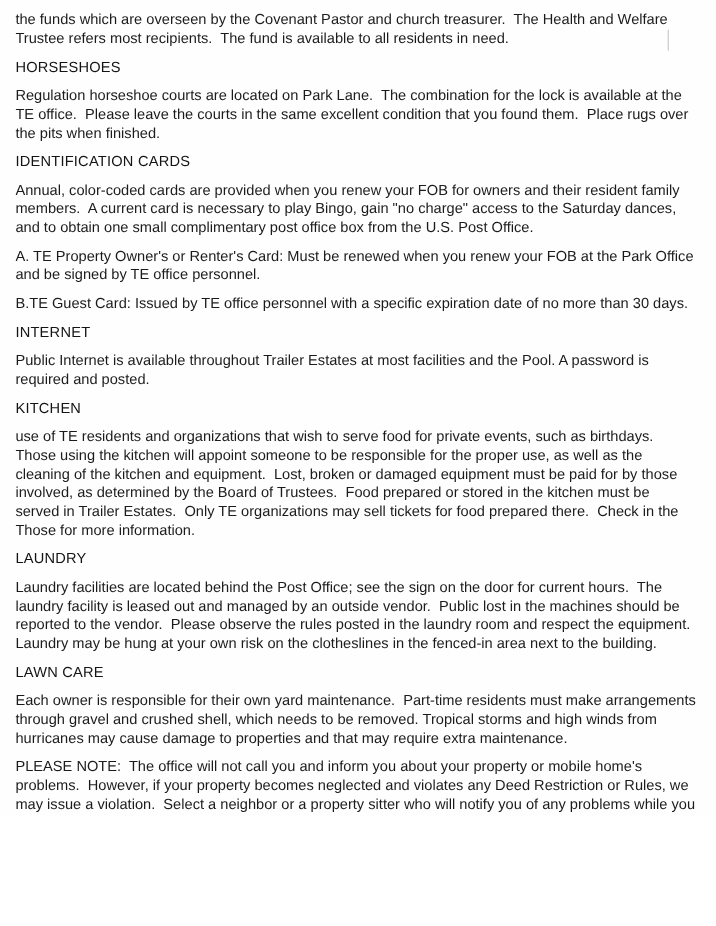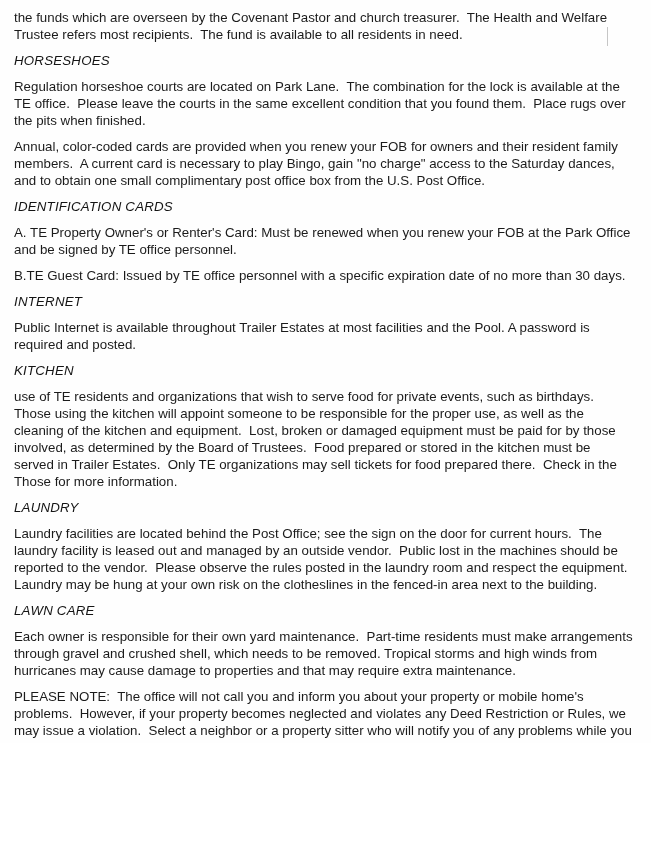--- a/index.html
+++ b/index.html
@@ -18,21 +18,20 @@
   .block { margin: 0 0 9px 0; }
   .line {
     white-space: pre;
     font-size: 13.3px;
     line-height: 17px;
     overflow: hidden;
   }
   .heading .line {
     color: #141414;
     letter-spacing: 0.2px;
-    font-style: italic;
   }
   .footer {
     position: absolute;
     top: 812px;
     right: 23px;
     display: flex;
     gap: 4px;
     font-size: 13.5px;
     color: #0d0d0d;
     align-items: center;
@@ -61,28 +60,28 @@
     <div class="block heading">
       <div class="line">HORSESHOES</div>
     </div>
 
     <div class="block">
       <div class="line">Regulation horseshoe courts are located on Park Lane.  The combination for the lock is available at the</div>
       <div class="line">TE office.  Please leave the courts in the same excellent condition that you found them.  Place rugs over</div>
       <div class="line">the pits when finished.</div>
     </div>
 
+    <div class="block heading">
+      <div class="line">IDENTIFICATION CARDS</div>
+    </div>
+
     <div class="block">
       <div class="line">Annual, color-coded cards are provided when you renew your FOB for owners and their resident family</div>
       <div class="line">members.  A current card is necessary to play Bingo, gain "no charge" access to the Saturday dances,</div>
       <div class="line">and to obtain one small complimentary post office box from the U.S. Post Office.</div>
-    </div>
-
-    <div class="block heading">
-      <div class="line">IDENTIFICATION CARDS</div>
     </div>
 
     <div class="block">
       <div class="line">A. TE Property Owner's or Renter's Card: Must be renewed when you renew your FOB at the Park Office</div>
       <div class="line">and be signed by TE office personnel.</div>
     </div>
 
     <div class="block">
       <div class="line">B.TE Guest Card: Issued by TE office personnel with a specific expiration date of no more than 30 days.</div>
     </div>

